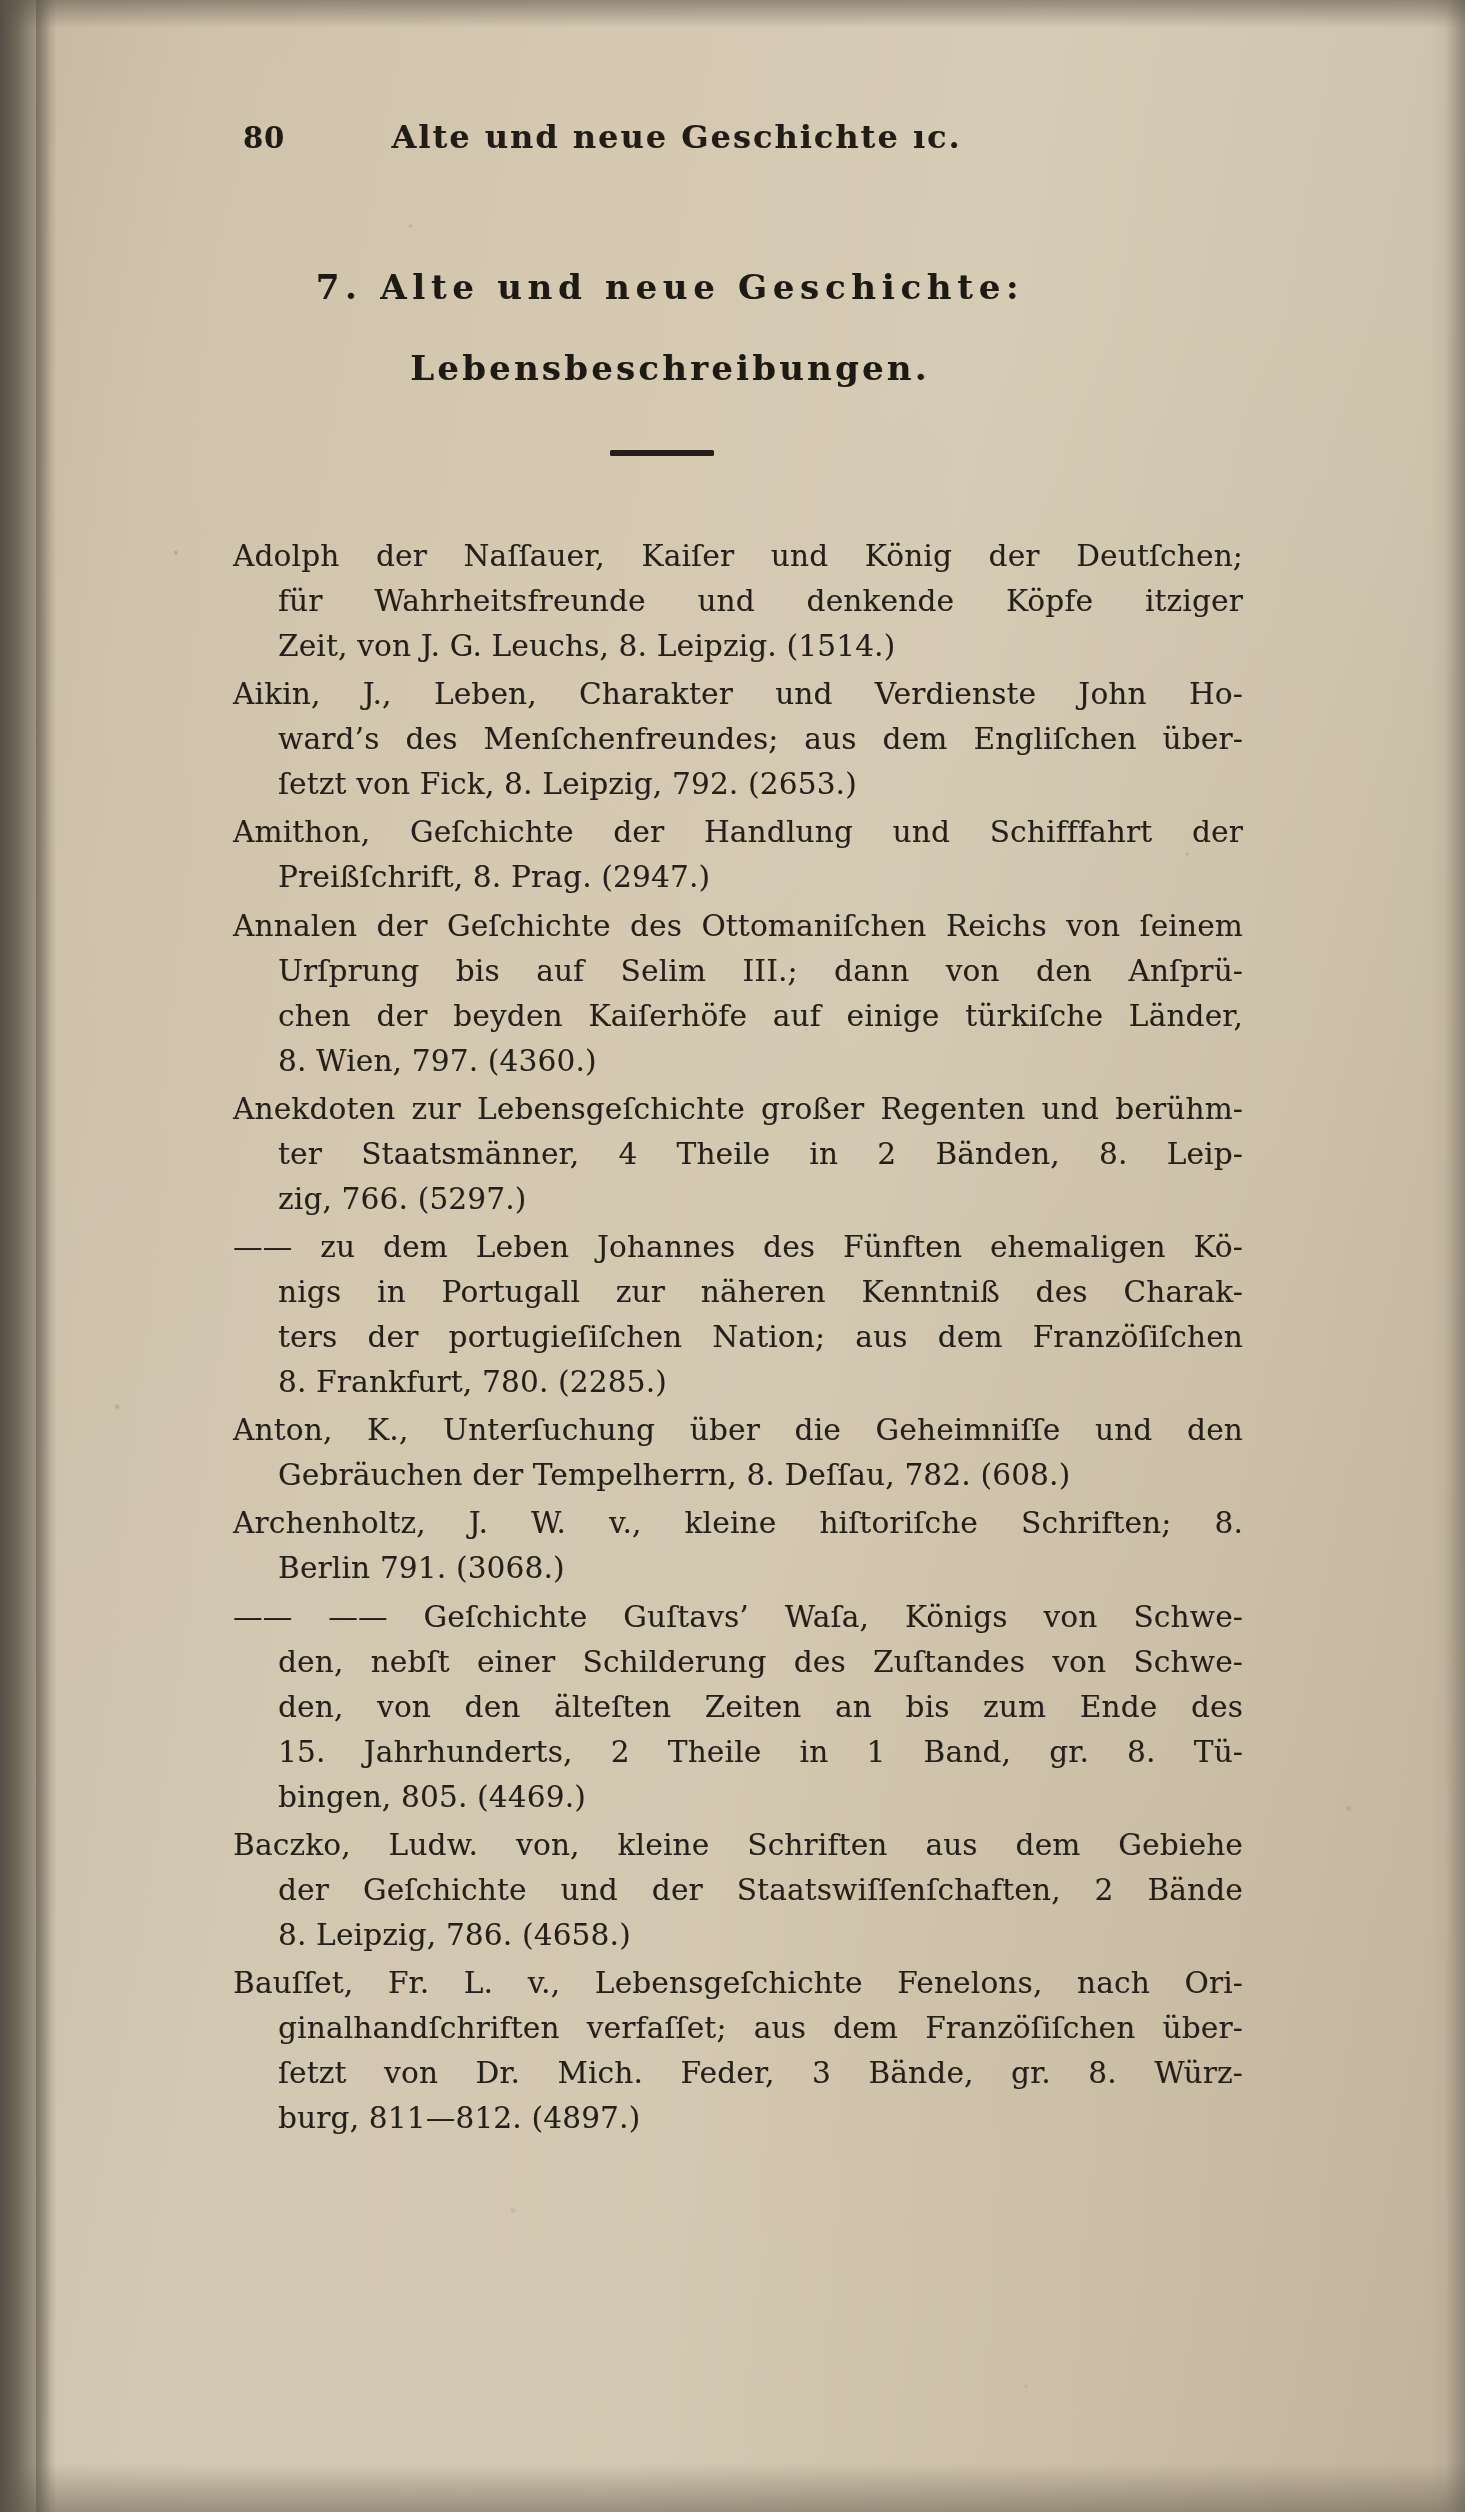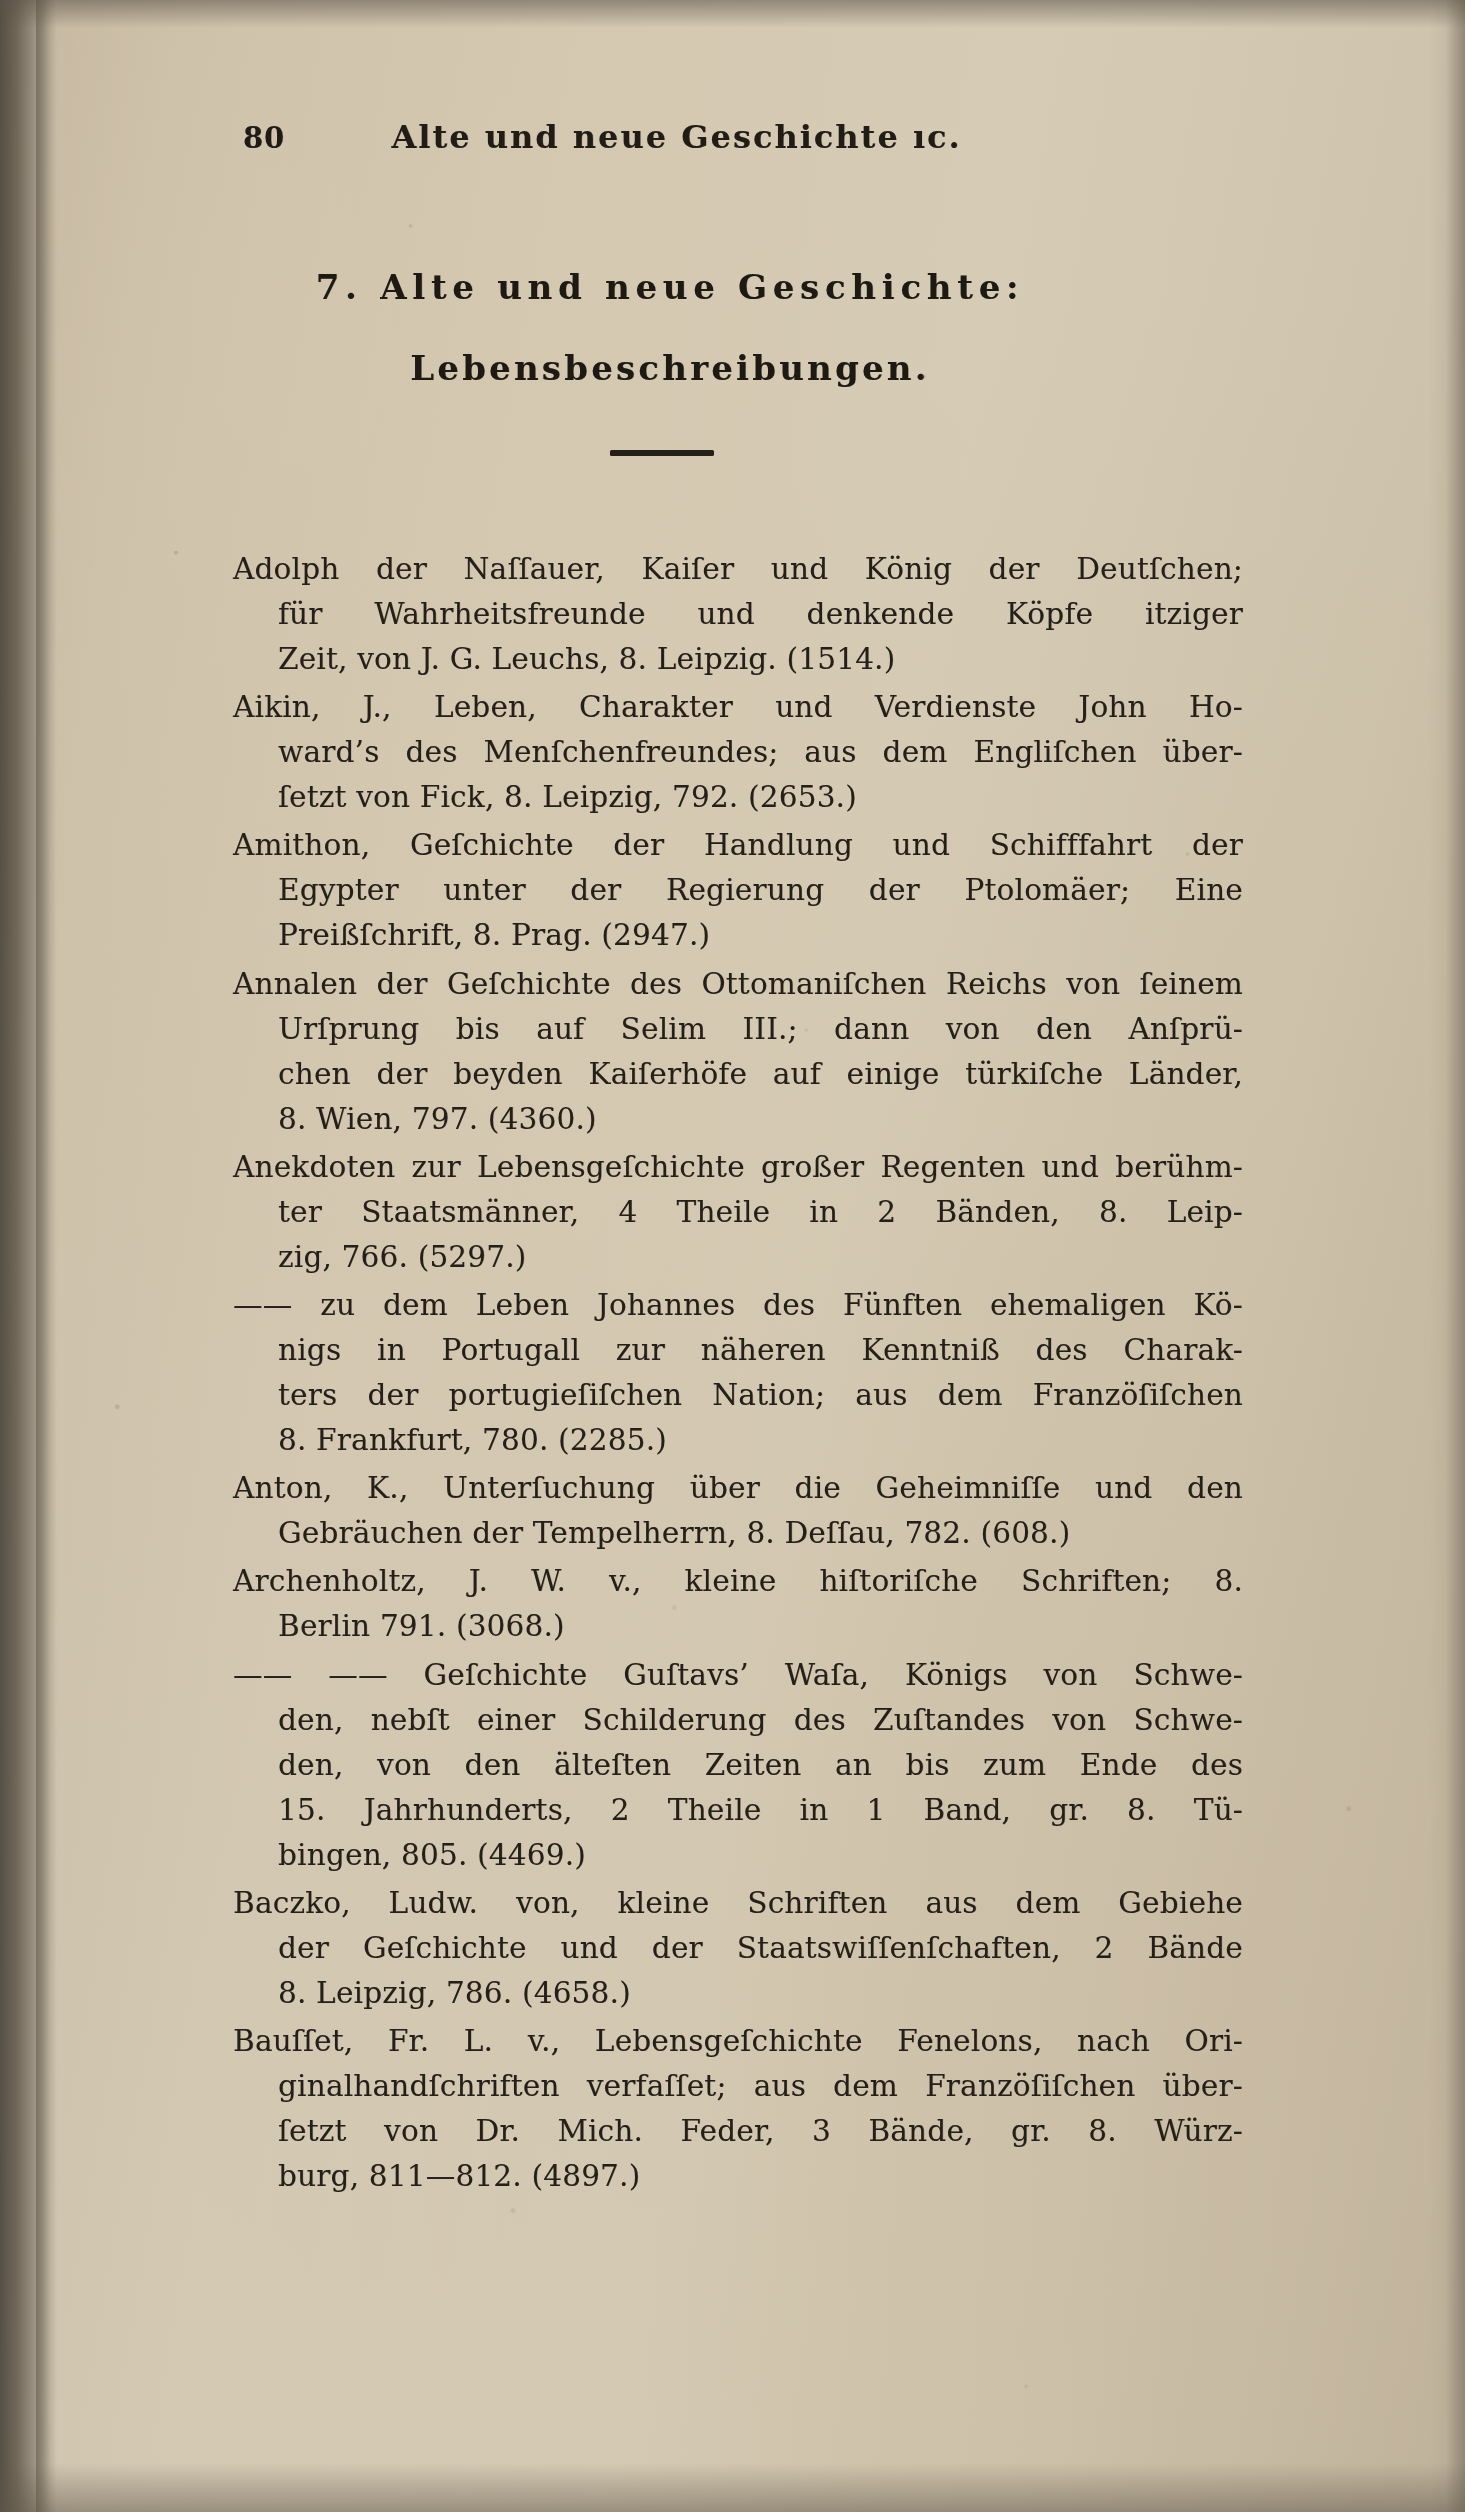--- a/index.html
+++ b/index.html
@@ -133,21 +133,21 @@
     left: 50%;
     transform: translateX(-50%);
     width: 104px;
     height: 5.7px;
     background: #241f19;
     border-radius: 1.6px;
   }
 
   .entries {
     position: absolute;
-    top: 547px;
+    top: 534px;
     left: 233px;
     width: 1010px;
   }
   .entry {
     margin: 0 0 3.2px 0;
     font-size: 29.5px;
     line-height: 45px;
     letter-spacing: 0.2px;
     text-align: justify;
     text-justify: inter-word;
@@ -187,21 +187,20 @@
           <span class="ln ind just">für Wahrheitsfreunde und denkende Köpfe itziger</span>
           <span class="ln ind last">Zeit, von J. G. Leuchs, 8. Leipzig. (1514.)</span>
         </p>
         <p class="entry">
           <span class="ln just">Aikin, J., Leben, Charakter und Verdienste John Ho-</span>
           <span class="ln ind just">ward’s des Menſchenfreundes; aus dem Engliſchen über-</span>
           <span class="ln ind last">ſetzt von Fick, 8. Leipzig, 792. (2653.)</span>
         </p>
         <p class="entry">
           <span class="ln just">Amithon, Geſchichte der Handlung und Schifffahrt der</span>
-          <span class="ln ind just">Egypter unter der Regierung der Ptolomäer; Eine</span>
           <span class="ln ind last">Preißſchrift, 8. Prag. (2947.)</span>
         </p>
         <p class="entry">
           <span class="ln just">Annalen der Geſchichte des Ottomaniſchen Reichs von ſeinem</span>
           <span class="ln ind just">Urſprung bis auf Selim III.; dann von den Anſprü-</span>
           <span class="ln ind just">chen der beyden Kaiſerhöfe auf einige türkiſche Länder,</span>
           <span class="ln ind last">8. Wien, 797. (4360.)</span>
         </p>
         <p class="entry">
           <span class="ln just">Anekdoten zur Lebensgeſchichte großer Regenten und berühm-</span>

